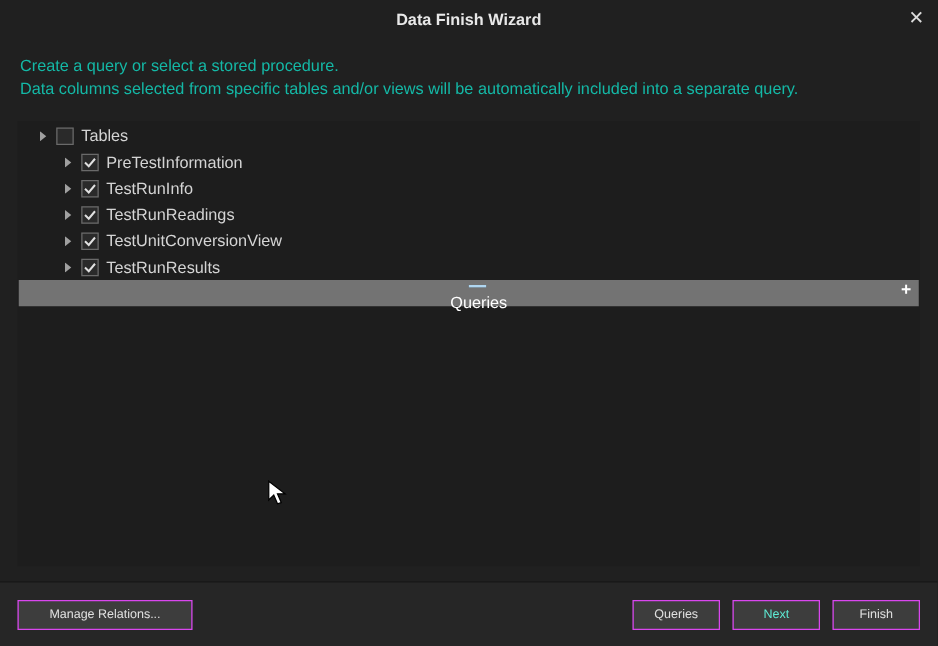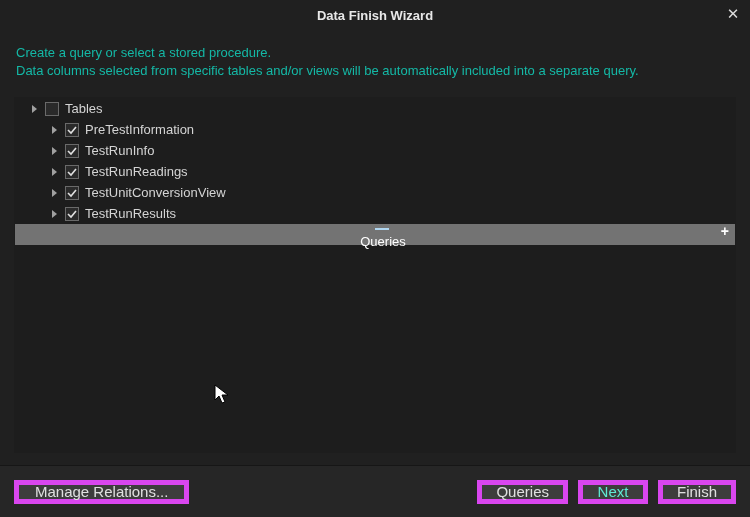--- a/index.html
+++ b/index.html
@@ -105,25 +105,25 @@
     gap: 10px;
     background: #262626;
     border-top: 1px solid #161616;
   }
   .footer .spacer-flex { flex: 1; }
   .btn {
     height: 24px;
     min-width: 70px;
     padding: 0 14px;
     background: #3d3d3d;
-    border: 5px solid #d946ef;
+    border: 1px solid #d946ef;
     color: #e0e0e0;
     display: inline-flex;
     align-items: center; justify-content: center;
-    font-size: 15px;
+    font-size: 10px;
     cursor: pointer;
   }
   .btn.long { min-width: 140px; padding: 0 16px; }
   .btn.disabled {
     color: #5eead4;
     cursor: default;
   }
   .cursor {
     position: absolute;
     left: 214px; top: 384px;

